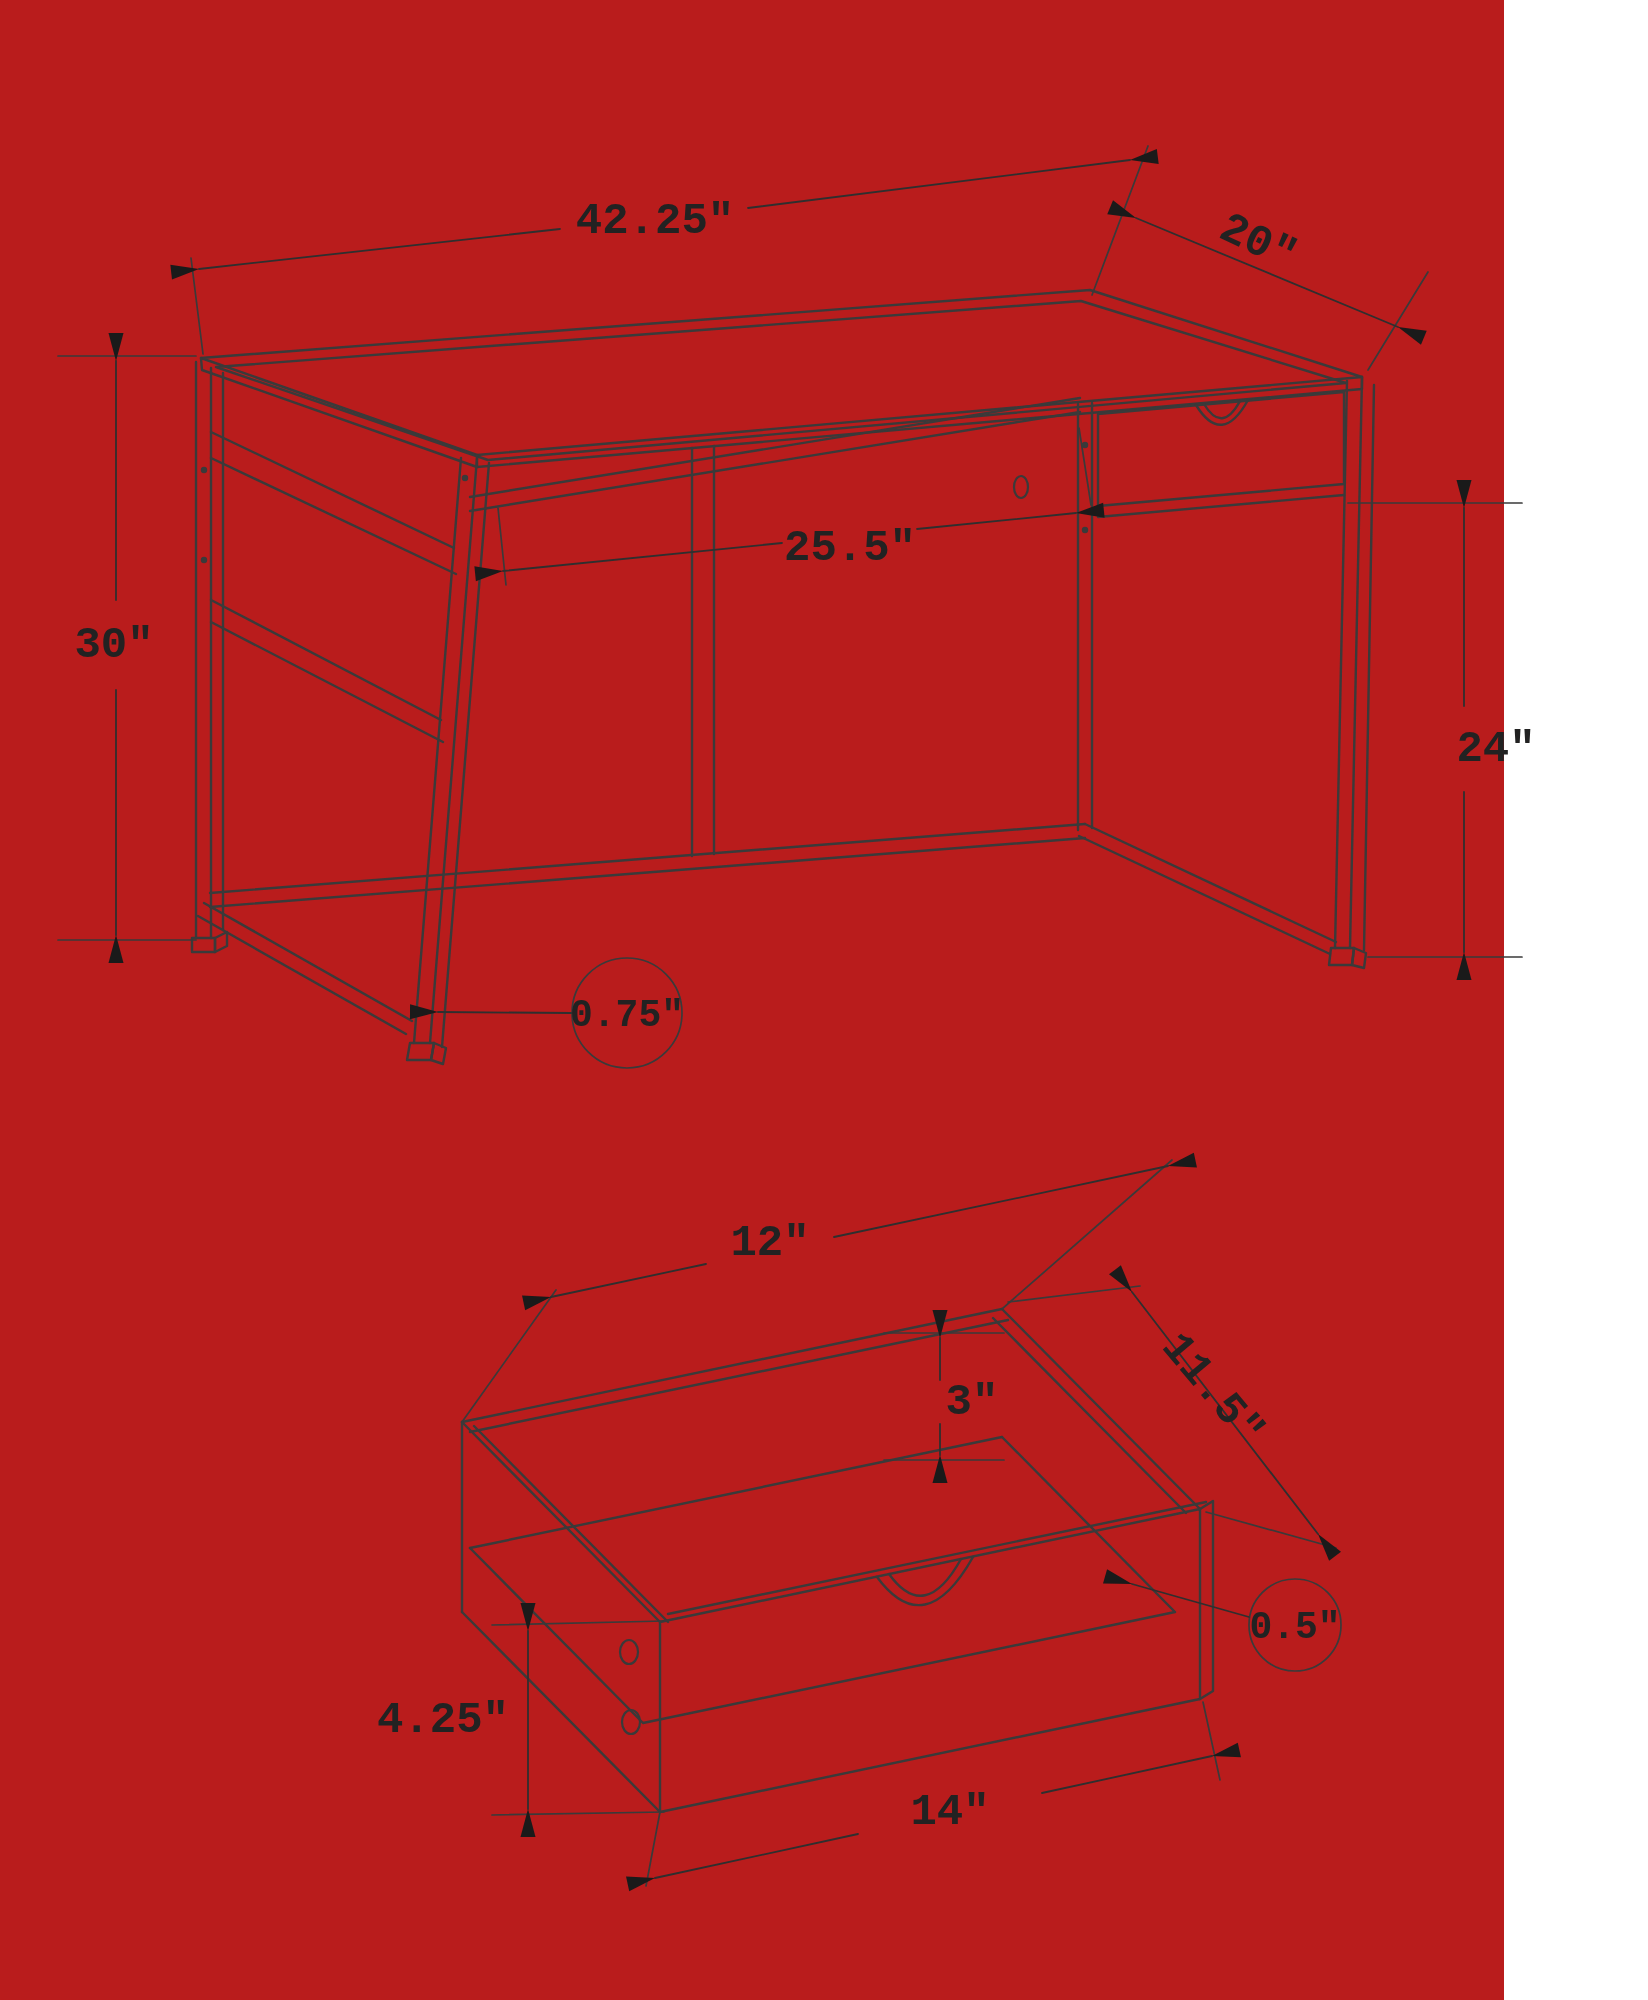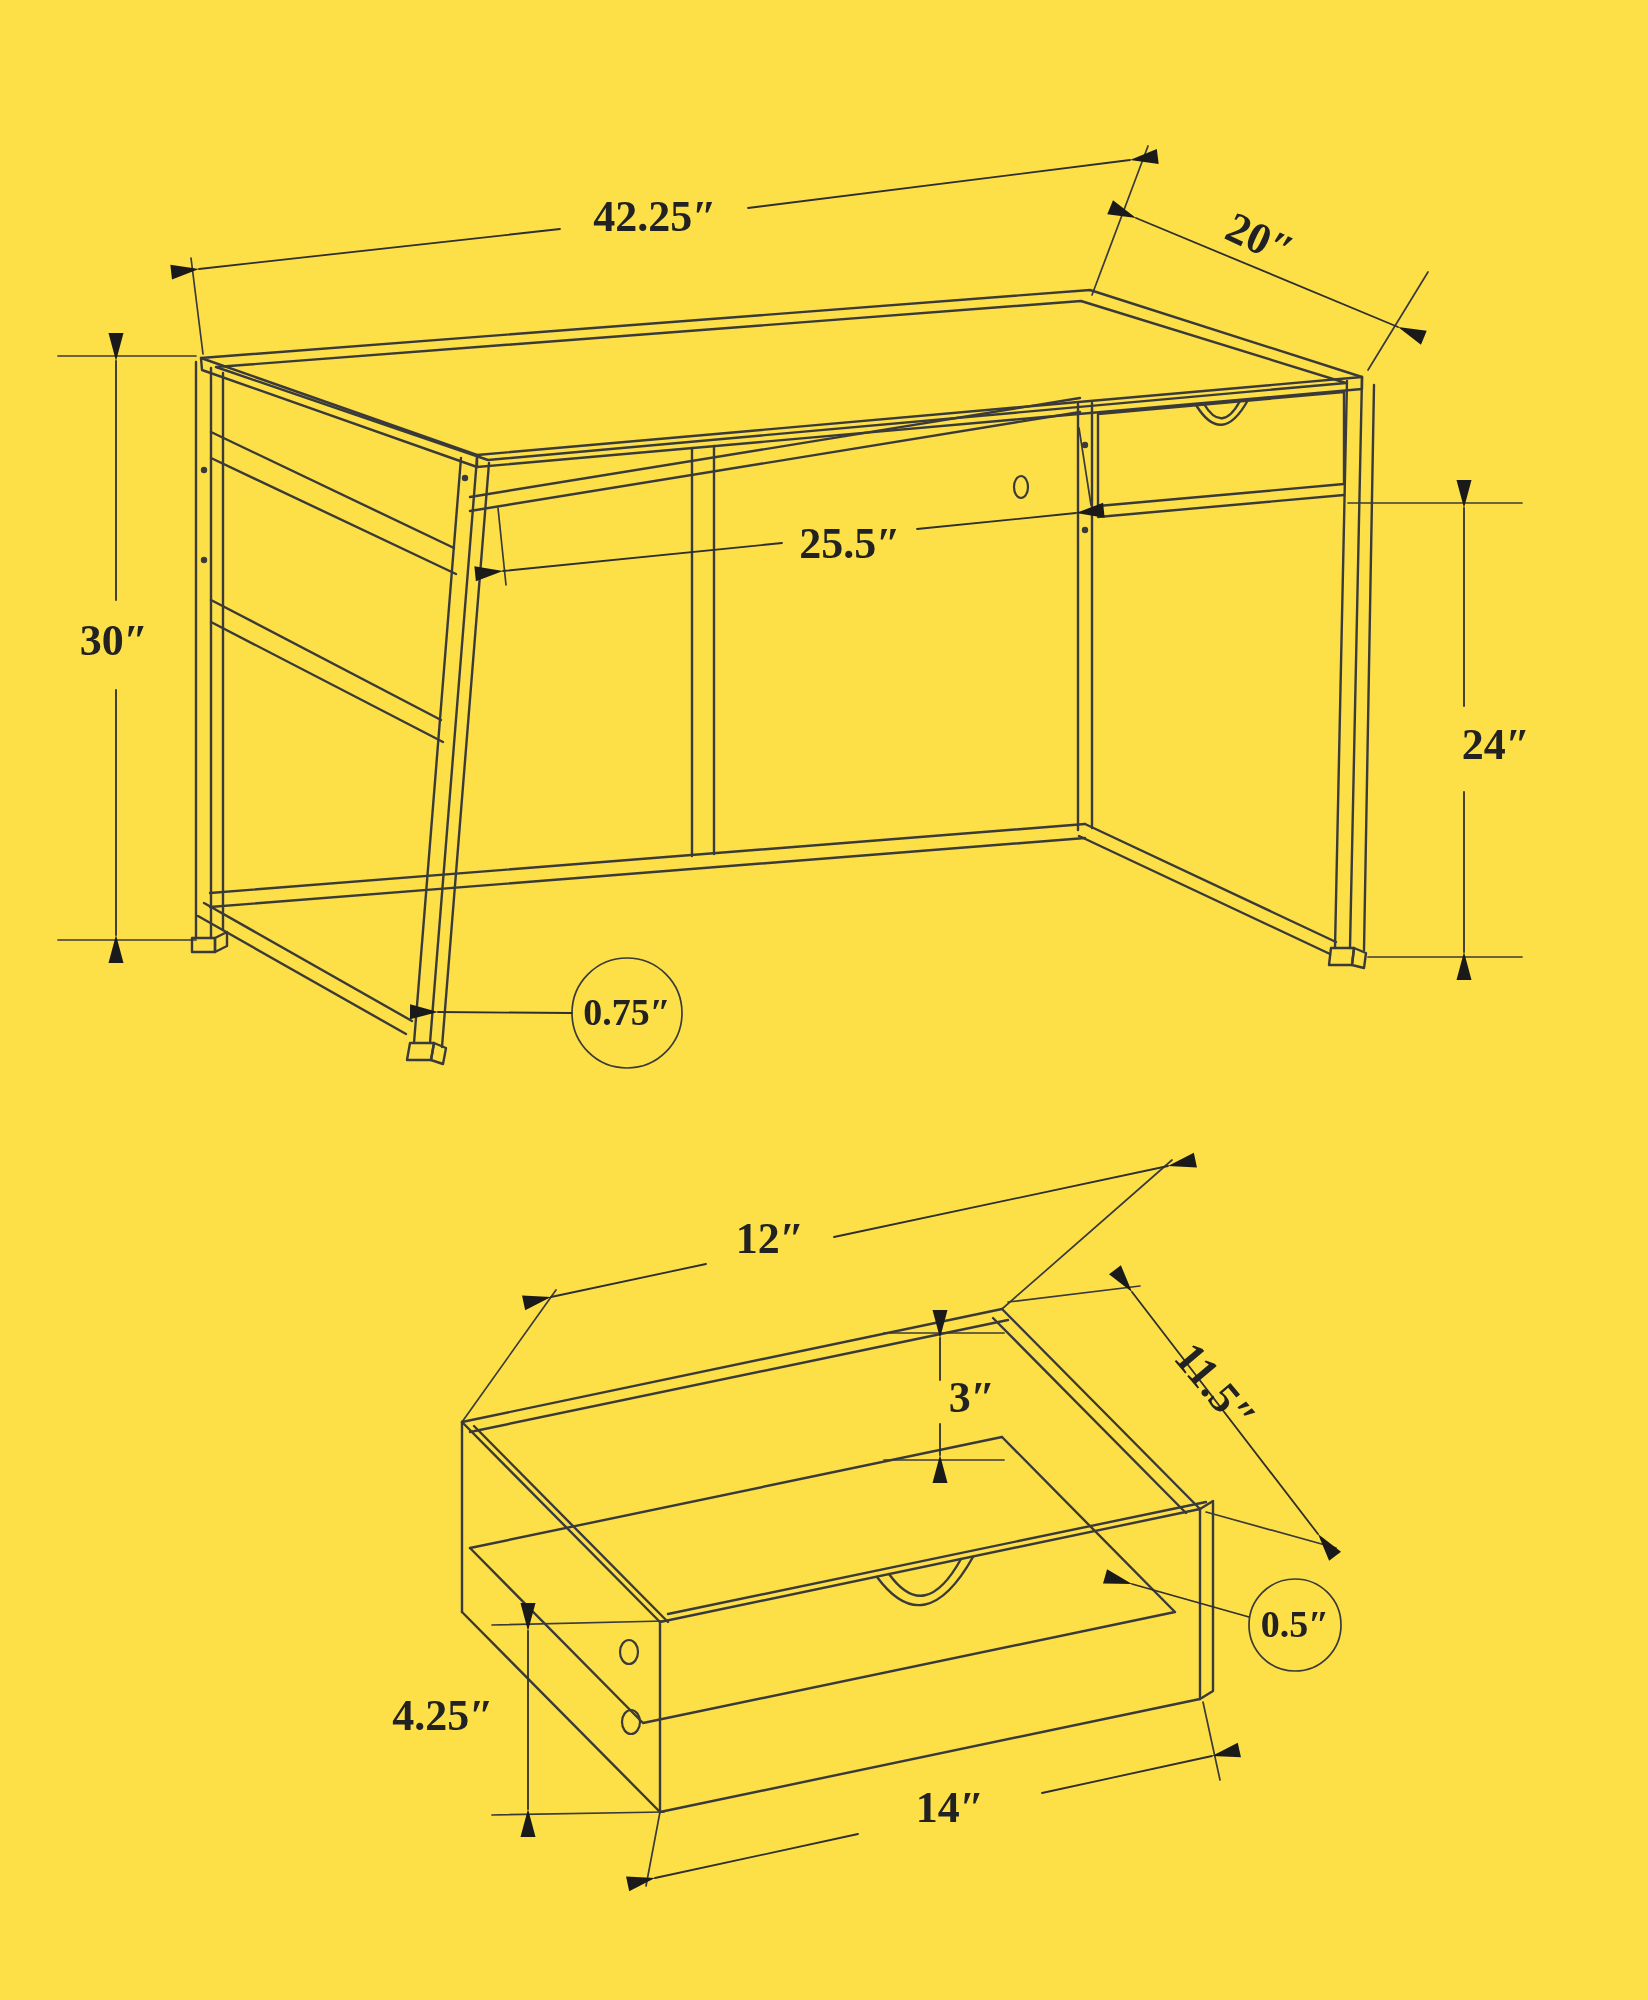--- a/index.html
+++ b/index.html
@@ -1,17 +1,17 @@
 <!DOCTYPE html>
 <html><head>
 <meta charset="utf-8">
 <style>
   html,body{margin:0;padding:0;background:#ffffff;}
-  .stage{width:1648px;height:2000px;position:relative;background:#fde047;
-         font-family:Liberation Serif, serif;}
+  .stage{width:1504px;height:2000px;position:relative;background:#b91c1c;
+         font-family:Liberation Mono, monospace;}
   svg{display:block;}
   .struct{fill:none;stroke:#3a3a3a;stroke-width:2.4;stroke-linejoin:round;stroke-linecap:round;}
   .thin{fill:none;stroke:#3a3a3a;stroke-width:1.7;stroke-linecap:round;}
   .dim{fill:none;stroke:#2f2f2f;stroke-width:1.8;stroke-linecap:round;}
   .dot{fill:#3a3a3a;stroke:none;}
   .hole{fill:none;stroke:#3a3a3a;stroke-width:2.2;}
   .lbl{fill:#222222;font-size:44px;font-weight:600;letter-spacing:0px;}
   .lbl-s{fill:#222222;font-size:38px;font-weight:600;}
   .anch{text-anchor:middle;dominant-baseline:middle;}
 </style>

